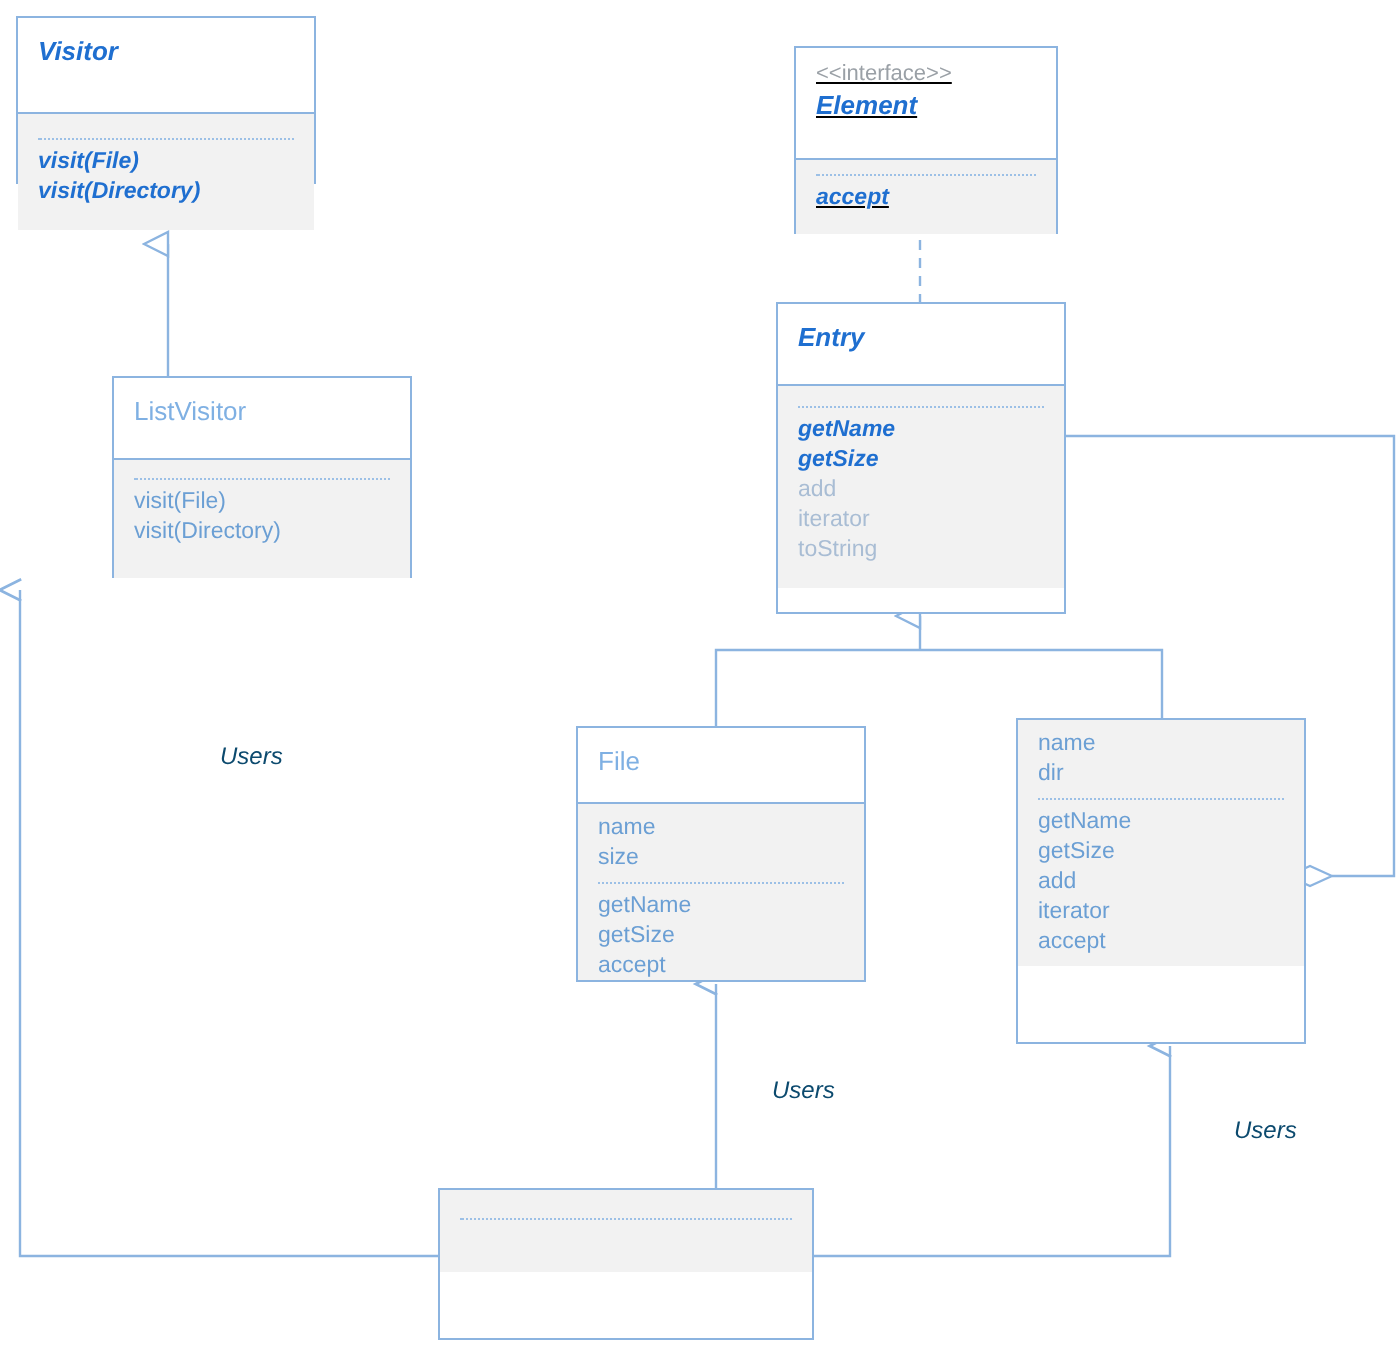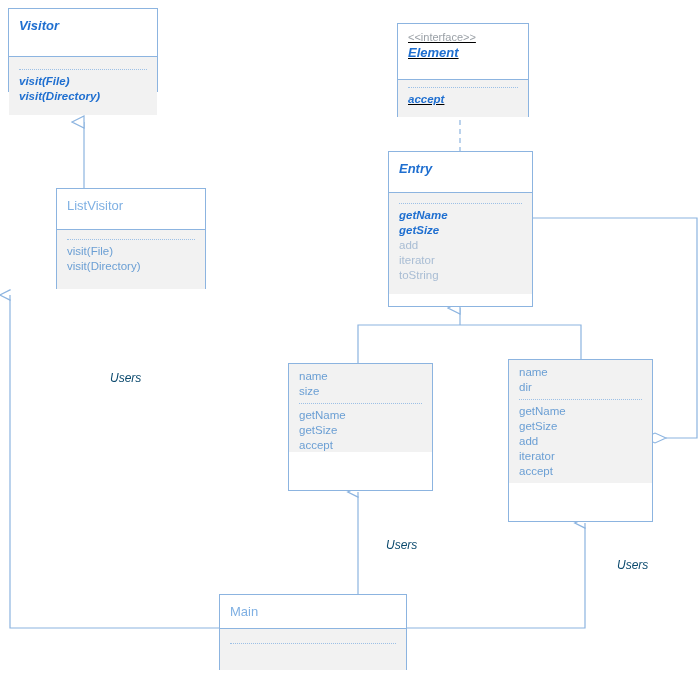--- a/index.html
+++ b/index.html
@@ -155,20 +155,23 @@
       <div class="sep tight" style="margin-top:3px;"></div>
       <div class="member abstract">getName</div>
       <div class="member abstract">getSize</div>
       <div class="member muted">add</div>
       <div class="member muted">iterator</div>
       <div class="member muted">toString</div>
     </div>
   </div>
 
   <div class="uml-box" style="left:288px;top:363px;width:145px;height:128px;">
+    <div class="uml-head" style="height:38px;">
+      <div class="cname concrete">File</div>
+    </div>
     <div class="uml-body" style="height:88px;padding-top:5px;">
       <div class="member">name</div>
       <div class="member">size</div>
       <div class="sep tight"></div>
       <div class="member">getName</div>
       <div class="member">getSize</div>
       <div class="member">accept</div>
     </div>
   </div>
 
@@ -179,23 +182,20 @@
       <div class="sep tight"></div>
       <div class="member">getName</div>
       <div class="member">getSize</div>
       <div class="member">add</div>
       <div class="member">iterator</div>
       <div class="member">accept</div>
     </div>
   </div>
 
   <div class="uml-box" style="left:219px;top:594px;width:188px;height:76px;">
-    <div class="uml-head" style="height:34px;">
-      <div class="cname concrete">Main</div>
-    </div>
     <div class="uml-body" style="height:41px;padding-top:8px;">
       <div class="attrs"></div>
       <div class="sep tight"></div>
     </div>
   </div>
 
   <div class="edge-label" style="left:110px;top:371px;">Users</div>
 
   <div class="edge-label" style="left:386px;top:538px;">Users</div>
 

